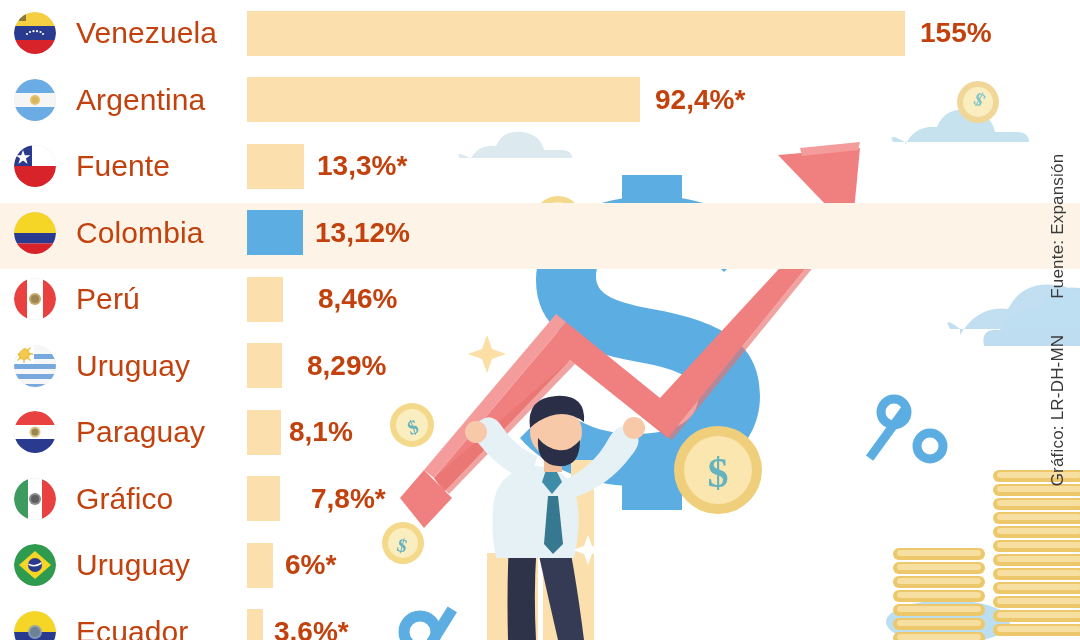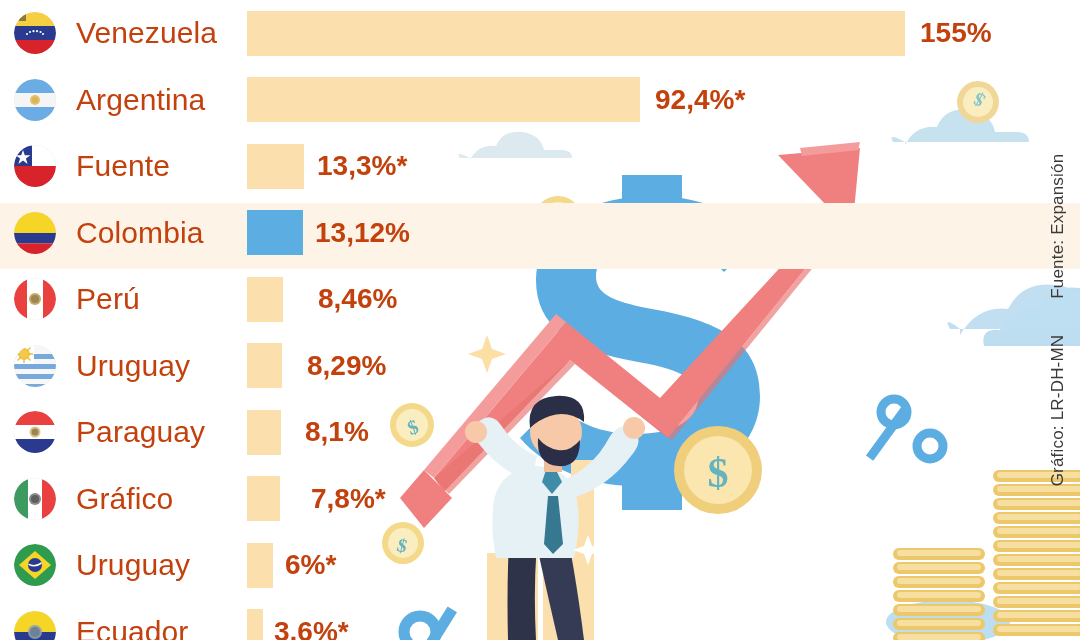--- a/index.html
+++ b/index.html
@@ -375,21 +375,21 @@
               <rect width="42" height="14" fill="#E8413F"></rect>
               <rect y="14" width="42" height="14" fill="#fff"></rect>
               <rect y="28" width="42" height="14" fill="#2A3B8F"></rect>
               <circle cx="21" cy="21" r="5.5" fill="#D8C48A"></circle>
               <circle cx="21" cy="21" r="3.5" fill="#9C8550"></circle>
             </g>
           </svg>
         </div>
         <div class="cname">Paraguay</div>
         <div class="bar" style="width: 34px;"></div>
-        <div class="val" style="left: 305px;">8,1%</div>
+        <div class="val" style="left: 289px;">8,1%</div>
       </div>
       <div class="row">
         <div class="flag">
           <svg viewBox="0 0 42 42">
             <clipPath id="cm">
               <circle cx="21" cy="21" r="21"></circle>
             </clipPath>
             <g clip-path="url(#cm)">
               <rect width="14" height="42" fill="#3E9B5F"></rect>
               <rect x="14" width="14" height="42" fill="#fff"></rect>

